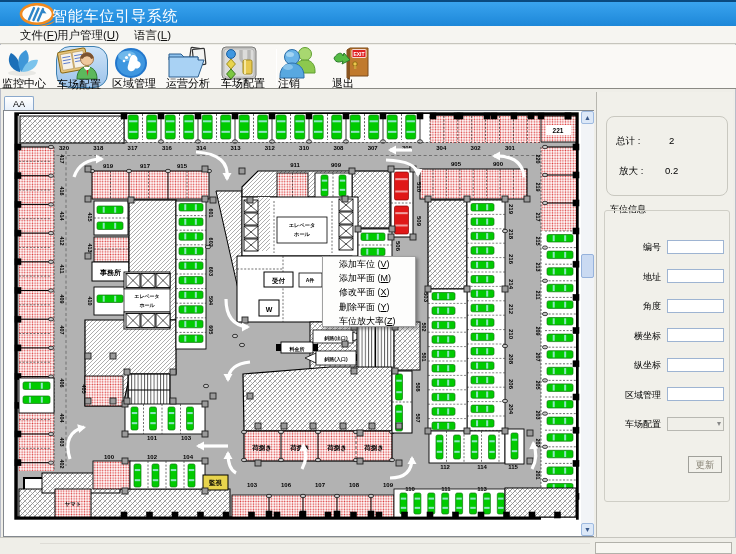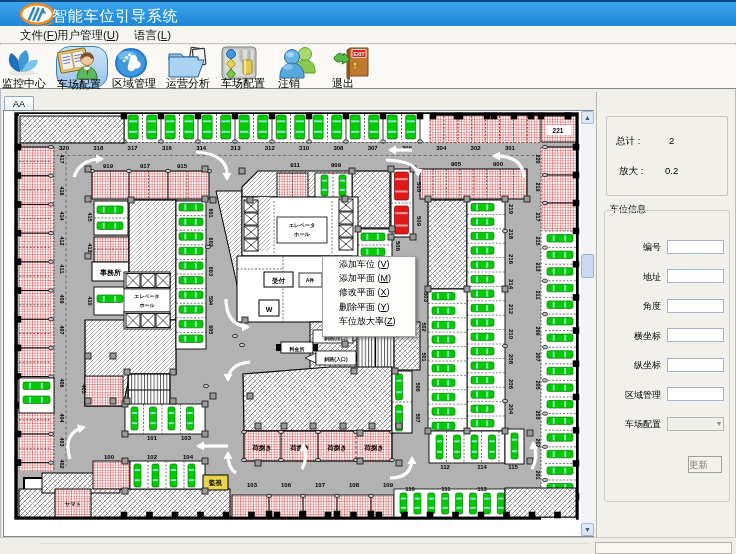--- a/index.html
+++ b/index.html
@@ -12,32 +12,32 @@
 .tbtn{position:absolute;top:1px;height:42px;}
 .tbtn.sel{background:linear-gradient(#cde3f8,#9cc3ea);border:1px solid #3c7fb1;border-radius:14px}
 .ticon{height:32px;margin-top:0px}
 .tlab{font-size:11px;color:#000;margin-top:-2px}
 .tab{position:absolute;left:4px;top:96px;width:30px;height:14px;background:linear-gradient(#fff,#e8f0fa);border:1px solid #8aa8cc;border-bottom:none;border-radius:2px 2px 0 0;font-size:9px;text-align:center;line-height:14px}
 .viewport{position:absolute;left:3px;top:110px;width:591px;height:427px;background:#fff;border:1px solid #83888e}
 .vscroll{position:absolute;left:577px;top:0px;width:13px;height:425px;background:#f2f4f7}
 .sbtn{position:absolute;left:0;width:13px;height:13px;background:#dce8f8;border:1px solid #9ebae0;border-radius:2px;font-size:7px;color:#3a5a8c;text-align:center;line-height:12px}
 .sthumb{position:absolute;left:0;top:143px;width:13px;height:24px;background:#cadaf2;border:1px solid #96b2dc;border-radius:2px}
 .rpanel{position:absolute;left:596px;top:92px;width:137px;height:445px;background:#f1f0ea;border-left:1px solid #b8b7b0}
-.box1{position:absolute;left:9px;top:24px;width:122px;height:80px;border:1px solid #c9c8c0;border-radius:2px;font-size:9.5px}
+.box1{position:absolute;left:9px;top:24px;width:122px;height:80px;border:1px solid #c9c8c0;border-radius:8px;font-size:9.5px}
 .grp{position:absolute;left:7px;top:118px;width:126px;height:292px;border:1px solid #cfcec6;border-radius:3px}
 .glab{position:absolute;left:10px;top:111px;font-size:9px;background:#f1f0ea;padding:0 3px}
 .flab{position:absolute;font-size:9px;width:62px;text-align:right;left:2px}
 .fin{position:absolute;left:70px;width:57px;height:14px;border:1px solid #9eb4d2;background:#fff}
 .fsel{position:absolute;left:70px;width:57px;height:14px;border:1px solid #b8b8b2;background:#f0efe9}
 .da{position:absolute;right:2px;top:1px;font-size:8px;color:#888}
-.upd{position:absolute;left:91px;top:364px;width:34px;height:17px;border:1px solid #a0a09a;background:#f2f1eb;font-size:9.5px;color:#8a8578;text-align:left;line-height:16px}
+.upd{position:absolute;left:91px;top:364px;width:34px;height:17px;border:1px solid #a0a09a;background:#f2f1eb;font-size:9.5px;color:#8a8578;text-align:center;line-height:16px}
 .status{position:absolute;left:0;top:537px;width:736px;height:17px;background:#efeee8;border-top:1px solid #c6c5be}
 .sbox{position:absolute;left:595px;top:4px;width:137px;height:12px;background:#f7f6f1;border:1px solid #b2b1aa}
 .sline{position:absolute;left:40px;top:5px;width:550px;height:1px;background:#dedcd6}
-.cmenu{position:absolute;left:322px;top:256px;width:94px;height:81px;background:#fdfdfc;border:1px solid #a0a0a0;box-shadow:2px 2px 3px rgba(80,80,80,0.6);z-index:5}
+.cmenu{position:absolute;left:322px;top:256px;width:94px;height:71px;background:#fdfdfc;border:1px solid #a0a0a0;box-shadow:2px 2px 3px rgba(80,80,80,0.6);z-index:5}
 .mi{height:14.2px;line-height:14.2px;padding-left:16px;font-size:9px;color:#000;white-space:nowrap}
 </style></head>
 <body>
 <div class="title">
     <div class="tlogo"><svg width="44" height="25" viewBox="0 0 44 25">
 <ellipse cx="22" cy="11" rx="16" ry="9.8" fill="#fdfdfb" stroke="#f08a1e" stroke-width="2.6"></ellipse>
 <g stroke="#2e85c8" stroke-width="2.4" stroke-linecap="round">
 <path d="M14,16.5 L19,5"></path>
           <path d="M18.5,17 L23.5,5.5"></path>
           <path d="M23,17.5 L28,6"></path>

